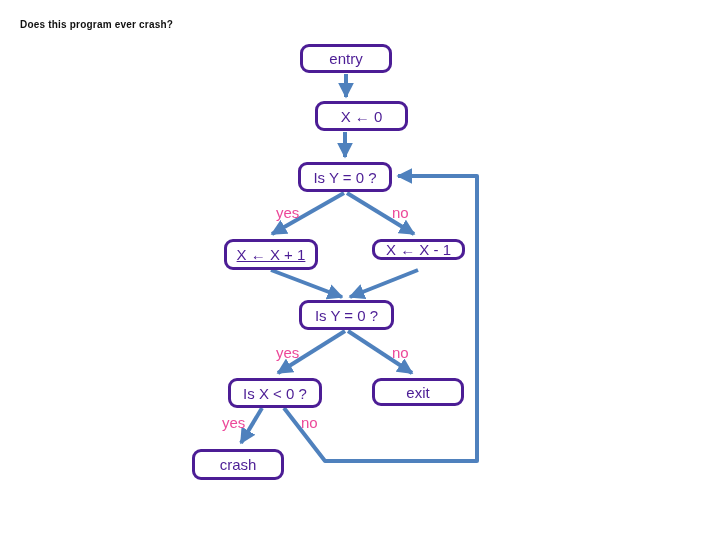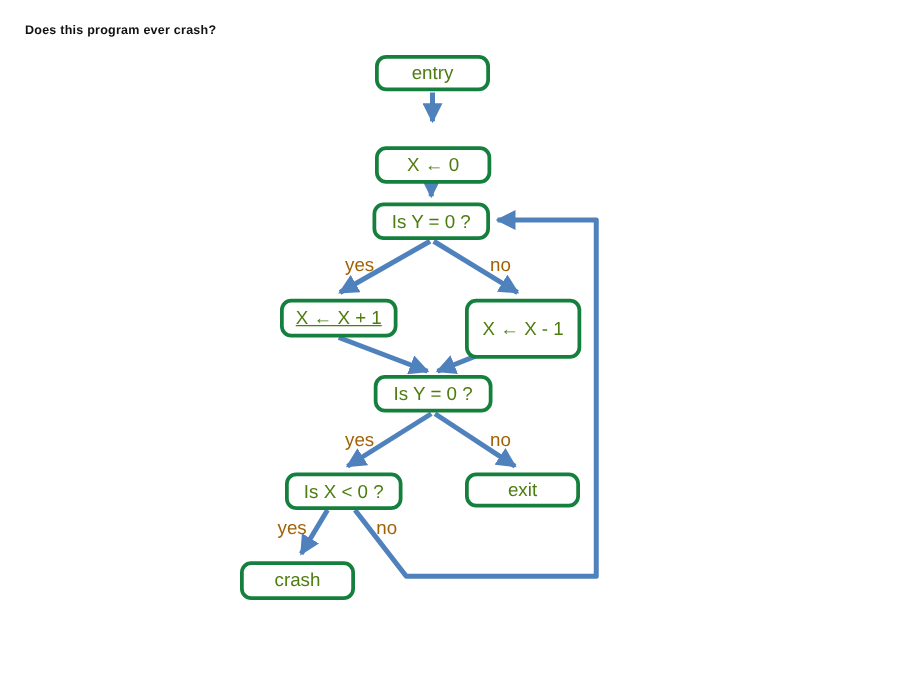--- a/index.html
+++ b/index.html
@@ -29,34 +29,34 @@
   .edge {
     fill: none;
     stroke: #4f81bd;
     stroke-width: 4;
     stroke-linejoin: round;
   }
   .node {
     position: absolute;
     box-sizing: border-box;
     background: #ffffff;
-    border: 3px solid #15803d;
+    border: 3px solid #4c1d95;
     border-radius: 9px;
     display: flex;
     align-items: center;
     justify-content: center;
     font-size: 15px;
-    color: #4d7c0f;
+    color: #4c1d95;
     text-align: center;
     white-space: nowrap;
   }
   .branch-label {
     position: absolute;
     font-size: 15px;
-    color: #a16207;
+    color: #ec4899;
     white-space: nowrap;
   }
 </style>
 </head>
 <body>
 
 <div class="slide">
 
   <div class="slide-title">Does this program ever crash?</div>
 
@@ -75,36 +75,36 @@
     <path class="edge" marker-end="url(#ah)" d="M345 331 L278 373"></path>
     <path class="edge" marker-end="url(#ah)" d="M348 331 L412 373"></path>
     <path class="edge" marker-end="url(#ah)" d="M262 408 L241 443"></path>
     <path class="edge" marker-end="url(#ah)" d="M284 408 L325 461 L477 461 L477 176 L398 176"></path>
   </svg>
 
   <div class="node" style="left:300px; top:44px; width:92px; height:29px;">
     <span>entry</span>
   </div>
 
-  <div class="node" style="left:300px; top:101px; width:93px; height:30px;margin-top:16px;">
+  <div class="node" style="left:315px; top:101px; width:93px; height:30px;">
     <span>X ← 0</span>
   </div>
 
   <div class="node" style="left:298px; top:162px; width:94px; height:30px;">
     <span>Is Y = 0 ?</span>
   </div>
 
   <div class="branch-label" style="left:276px; top:204px;">yes</div>
   <div class="branch-label" style="left:392px; top:204px;">no</div>
 
   <div class="node" style="left:224px; top:239px; width:94px; height:31px;text-decoration:underline;">
     <span>X ← X + 1</span>
   </div>
 
-  <div class="node" style="left:372px; top:239px; width:93px; height:48px;">
+  <div class="node" style="left:372px; top:239px; width:93px; height:21px;">
     <span>X ← X - 1</span>
   </div>
 
   <div class="node" style="left:299px; top:300px; width:95px; height:30px;">
     <span>Is Y = 0 ?</span>
   </div>
 
   <div class="branch-label" style="left:276px; top:344px;">yes</div>
   <div class="branch-label" style="left:392px; top:344px;">no</div>
 

